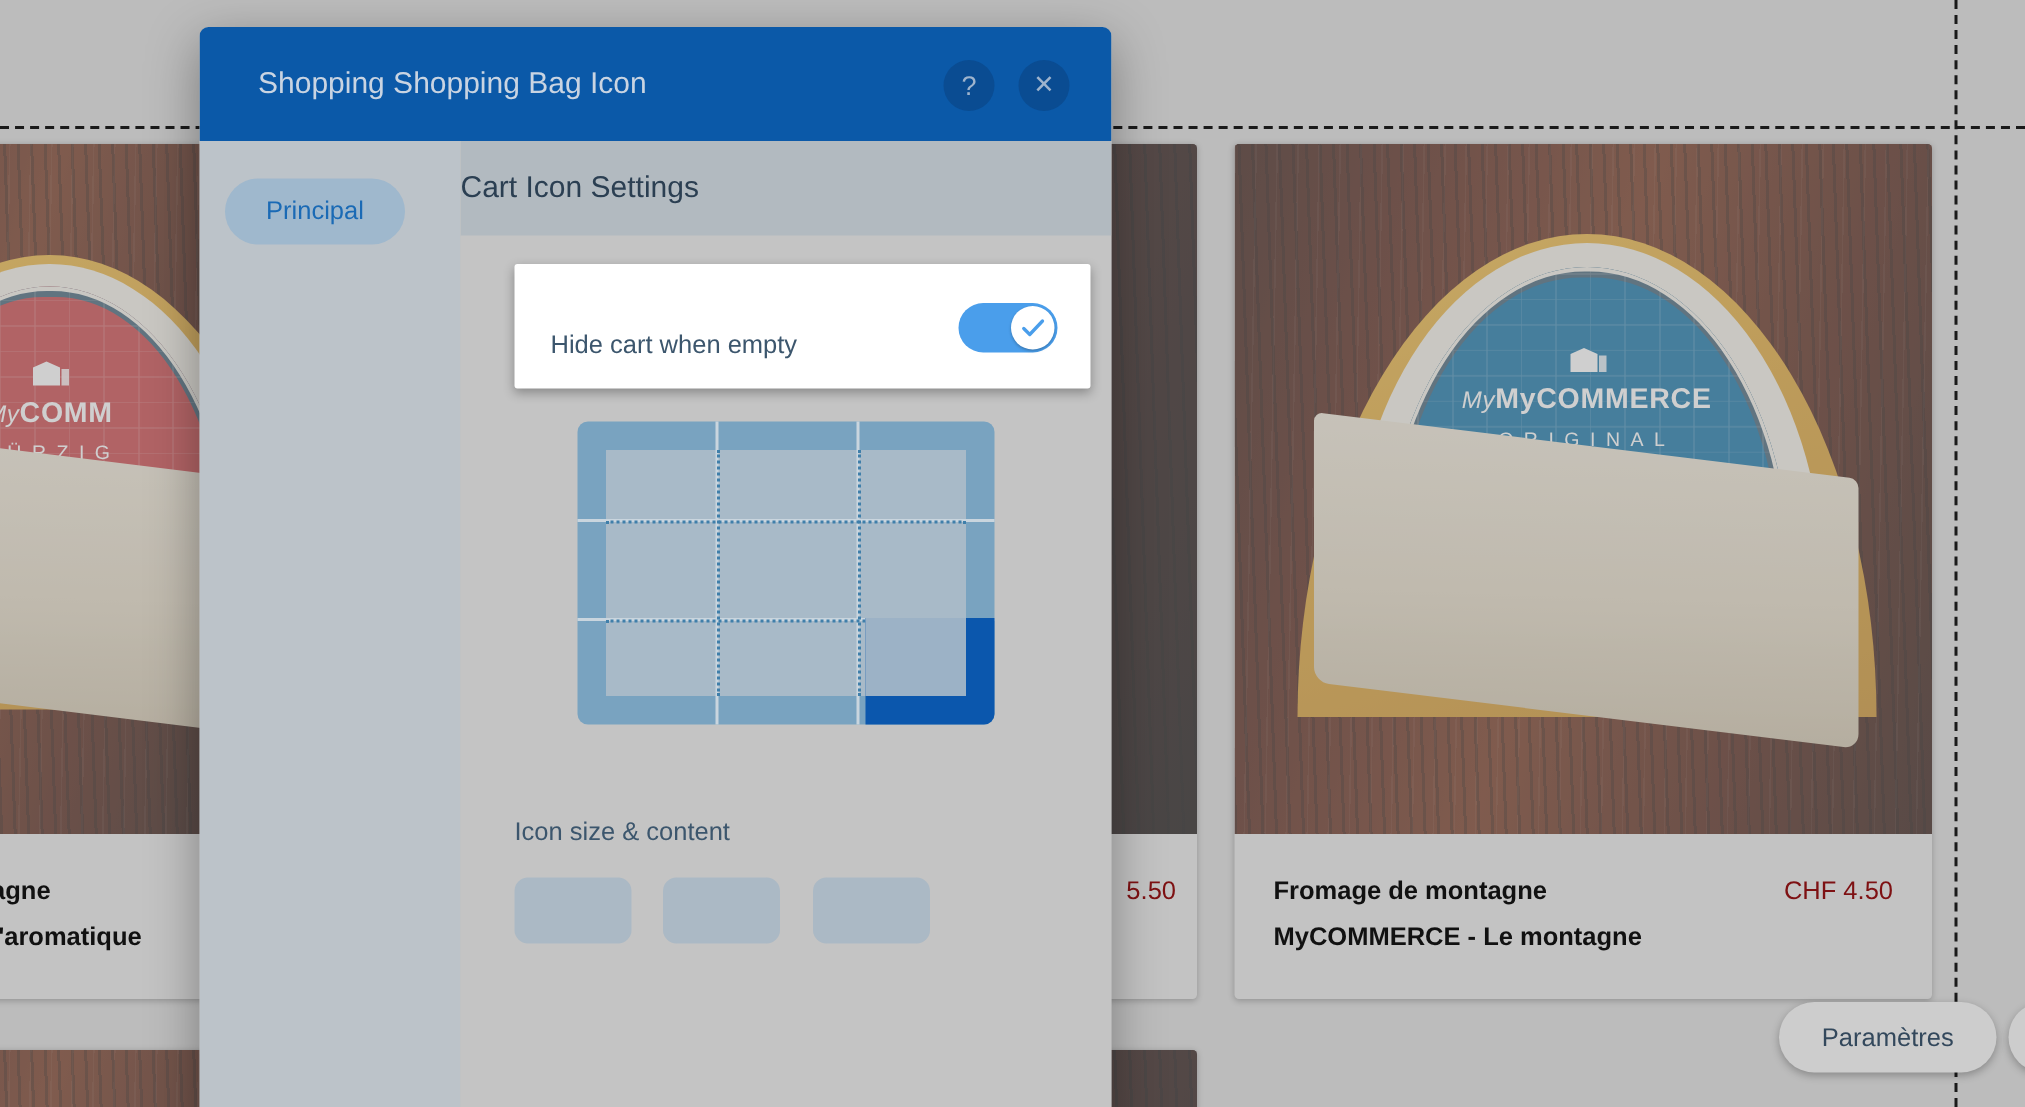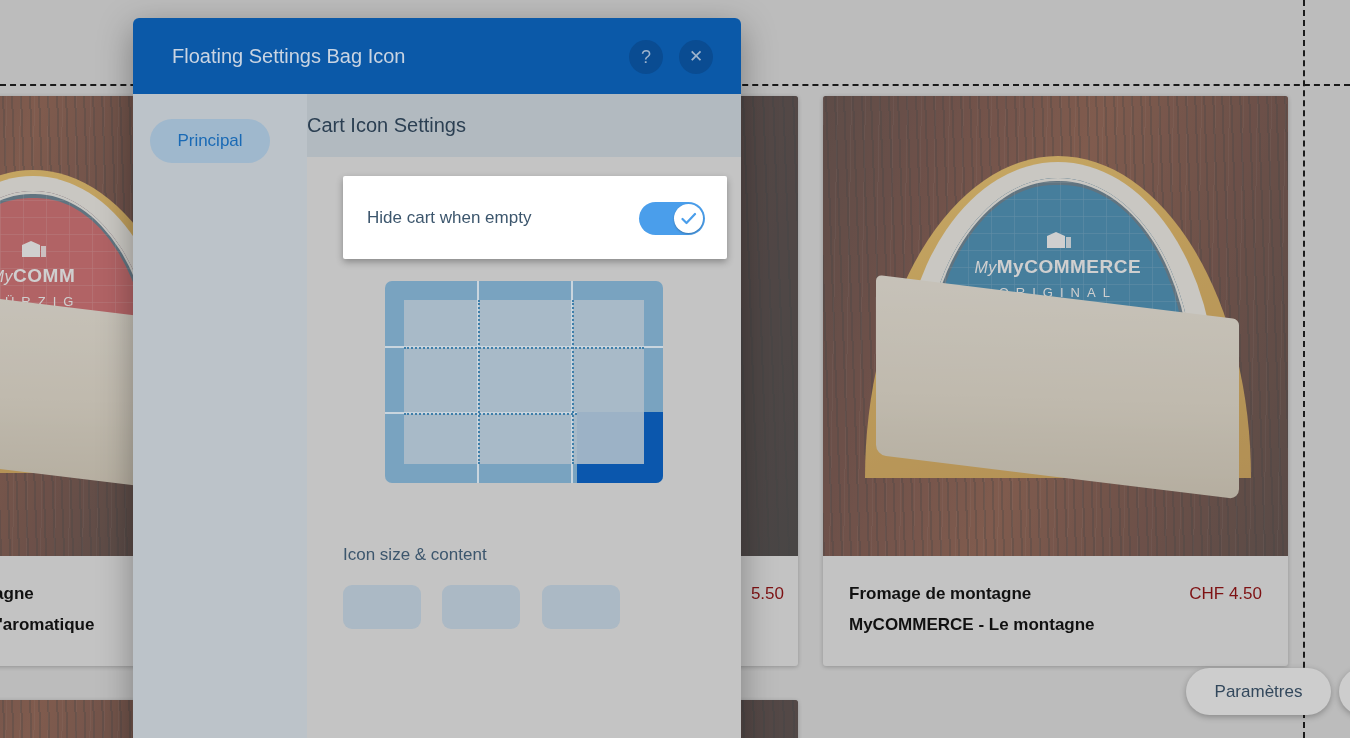--- a/index.html
+++ b/index.html
@@ -119,21 +119,21 @@
   }
   .sec-head{
     height:63px;line-height:63px;background:#b2bac0;
     font-size:20px;color:#2b3f52;
   }
   .white-row{
     margin:19px 14px 0 36px;height:83px;background:#fff;border-radius:2px;
     box-shadow:0 3px 7px rgba(0,0,0,.30);position:relative;
   }
   .white-row .lbl{
-    position:absolute;left:24px;top:0;height:59px;line-height:83px;
+    position:absolute;left:24px;top:12px;height:59px;line-height:83px;
     font-size:17px;color:#3c566d;
   }
   .switch{
     position:absolute;right:22px;top:26px;width:66px;height:33px;
     border-radius:17px;background:#4a9eeb;cursor:pointer;
   }
   .switch .knob{
     position:absolute;right:2px;top:2px;width:29px;height:29px;border-radius:50%;
     background:#fff;box-shadow:0 1px 2px rgba(0,0,0,.25);
   }
@@ -276,21 +276,21 @@
   </div>
 
   <div id="settings-fab">Paramètres</div>
   <div id="fab-partial"></div>
 </div>
 
 <div id="overlay">
   <div id="modal">
 
     <div id="modal-header">
-      <div id="modal-title">Floating Settings Bag Icon</div>
+      <div id="modal-title">Shopping Shopping Bag Icon</div>
       <div class="hbtn" id="help-btn">?</div>
       <div class="hbtn" id="close-btn">✕</div>
     </div>
 
     <div id="modal-body">
 
       <div id="modal-sidebar">
         <div id="tab-principal">Principal</div>
       </div>
 

